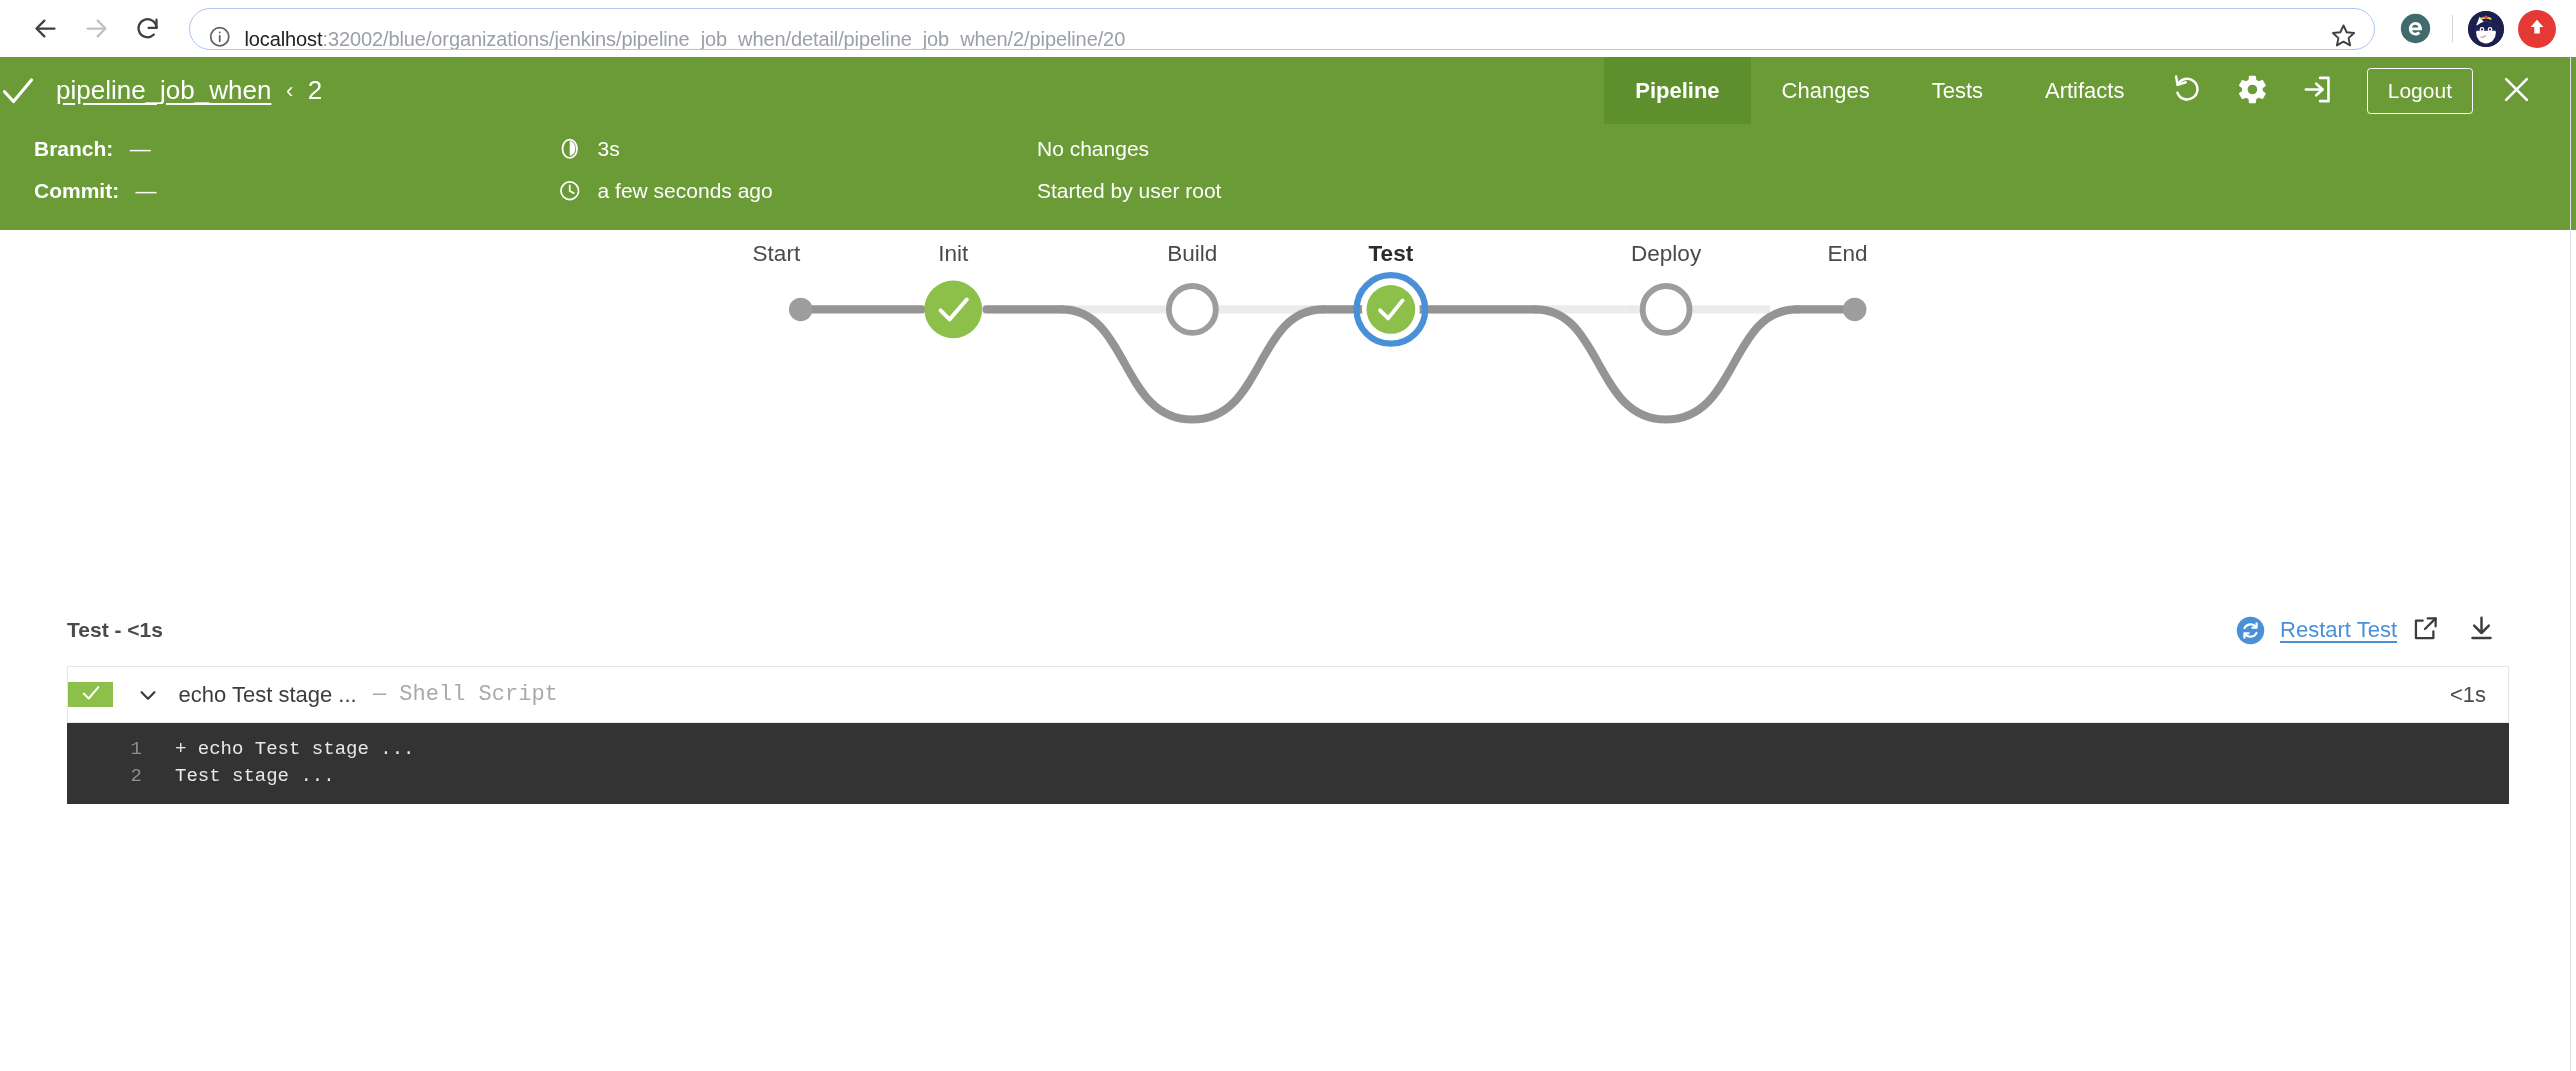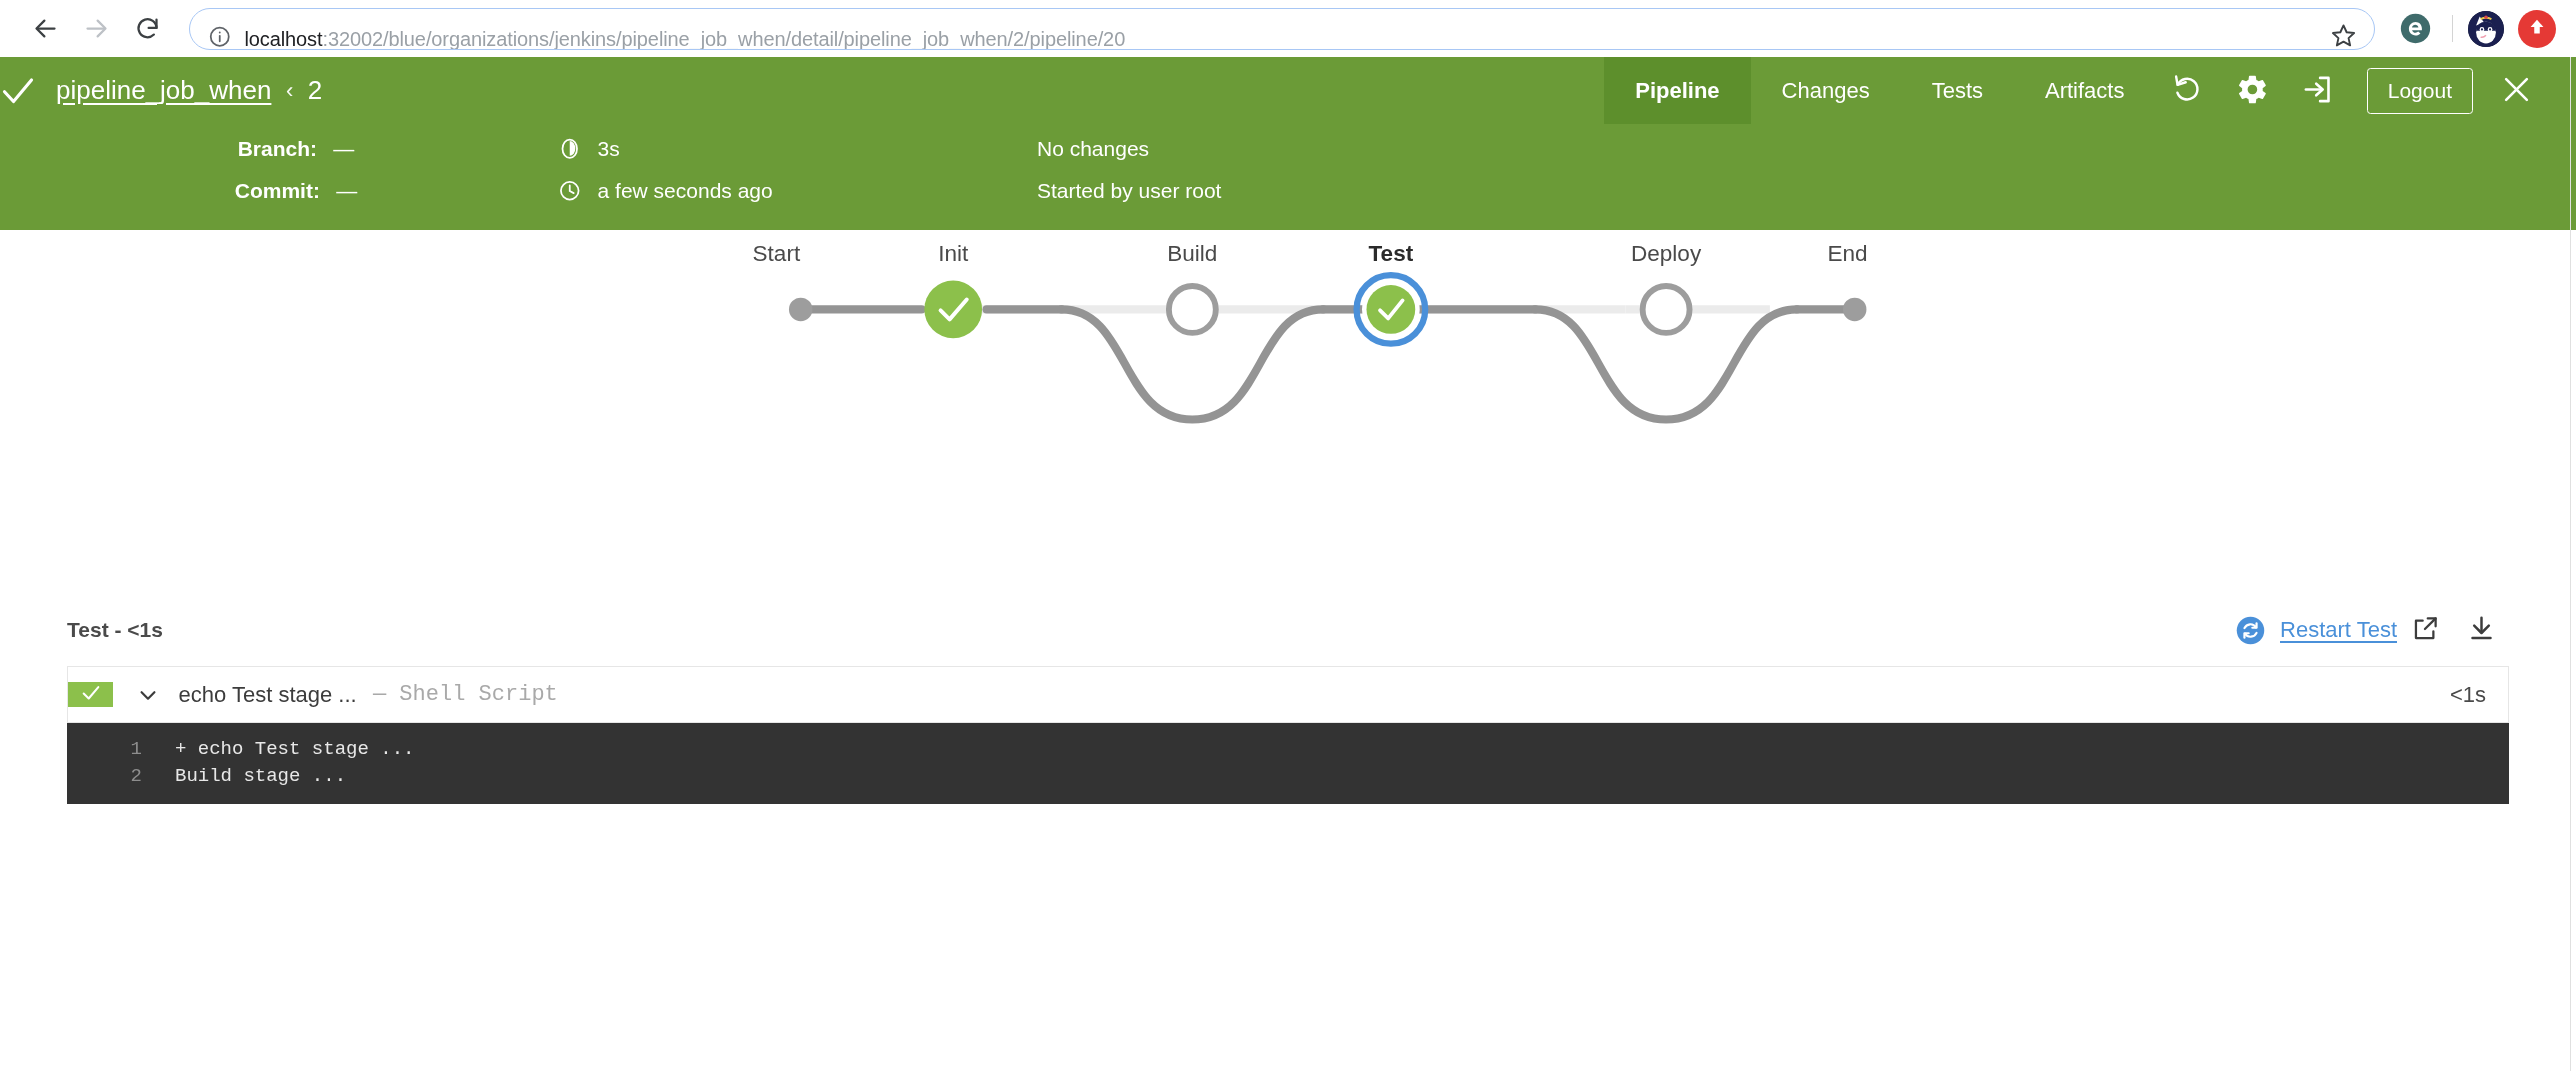--- a/index.html
+++ b/index.html
@@ -129,21 +129,21 @@
 
   
   .bo-meta {
     background: #6b9b37;
     color: #fff;
     padding: 9px 34px 23.5px 34px;
     display: flex;
     align-items: flex-start;
   }
   .meta-col { display: flex; flex-direction: column; gap: 11px; }
-  .meta-col.c1 { width: 524px; align-items: center; }
+  .meta-col.c1 { width: 524px; }
   .meta-col.c2 { width: 479px; }
   .meta-row { display: flex; align-items: center; height: 31px; font-size: 21px; }
   .meta-label { font-weight: bold; margin-right: 16.3px; }
   .meta-val { font-weight: 400; }
   .meta-icon { width: 27px; display: flex; align-items: center; margin-right: 12.6px; flex: none; }
 
   
   .graph-area {
     height: 379px;
     background: #fff;
@@ -524,19 +524,19 @@
     <div class="step-dur">&lt;1s</div>
   </div>
 
   <div class="console">
     <div class="console-line">
       <span class="ln-no">1</span>
       <span class="ln-txt">+ echo Test stage ...</span>
     </div>
     <div class="console-line">
       <span class="ln-no">2</span>
-      <span class="ln-txt">Build stage ...</span>
+      <span class="ln-txt">Test stage ...</span>
     </div>
   </div>
 </div>
 
 <div class="rail-line"></div>
 
 
 </body></html>

